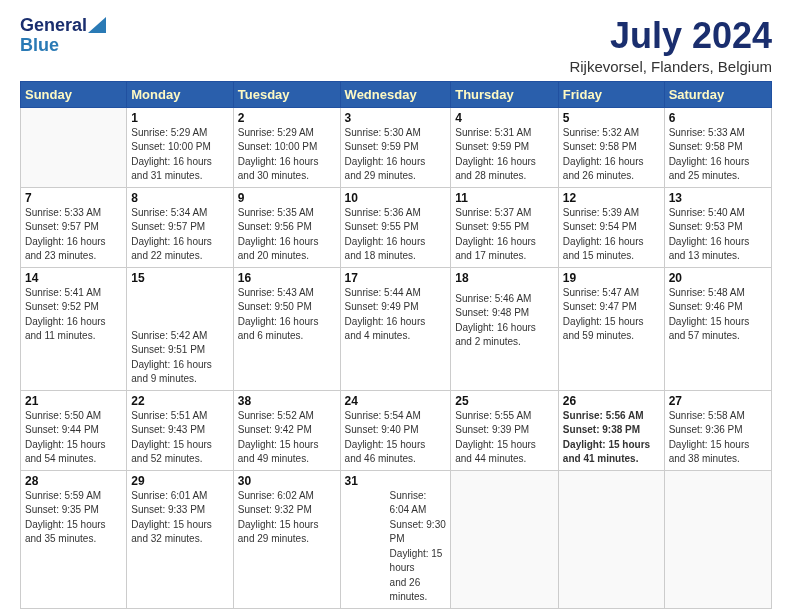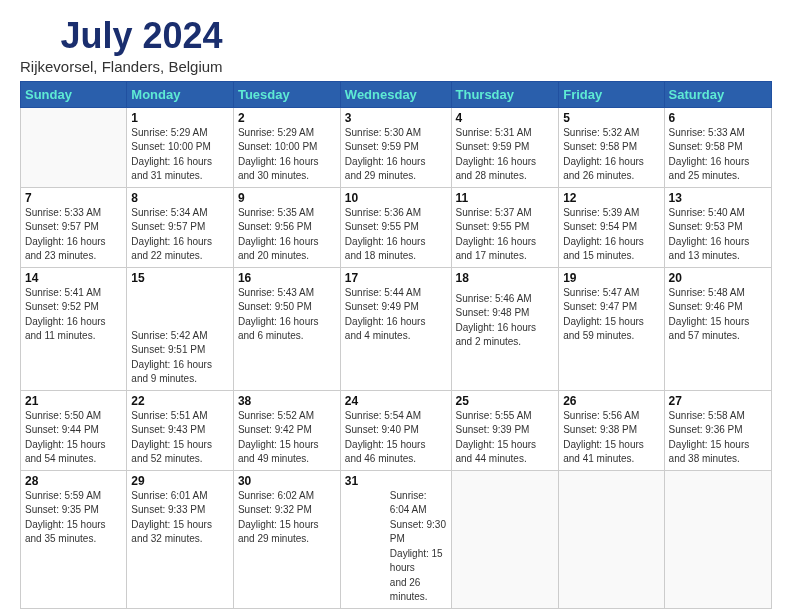--- a/index.html
+++ b/index.html
@@ -53,21 +53,21 @@
       color: #333;
       margin-top: 2px;
     }
     .calendar {
       width: 100%;
       border-collapse: collapse;
       border: 1px solid #ccc;
     }
     .calendar th {
       background: #2a5fac;
-      color: #5eead4;
+      color: #fef9c3;
       font-size: 13px;
       font-weight: bold;
       padding: 5px 4px;
       text-align: left;
       border: 1px solid #2050a0;
     }
     .calendar td {
       vertical-align: top;
       border: 1px solid #ccc;
       padding: 3px 4px;
@@ -91,20 +91,29 @@
       font-size: 10px;
       color: #333;
       line-height: 1.45;
     }
   </style>
 </head>
 <body>
 
 <div class="page">
   <div class="header">
+    <div class="logo">
+      <div style="display:flex;align-items:center;">
+        <span class="logo-general">General</span>
+        <svg width="18" height="16" viewBox="0 0 18 16" style="margin-left:1px;margin-top:-2px;">
+          <polygon points="0,16 18,16 18,0" fill="#2a7ab5"></polygon>
+        </svg>
+      </div>
+      <span class="logo-blue">Blue</span>
+    </div>
     <div class="title-block">
       <div class="month-year">July 2024</div>
       <div class="location">Rijkevorsel, Flanders, Belgium</div>
     </div>
   </div>
 
   <table class="calendar">
     <thead>
       <tr>
         <th>Sunday</th>
@@ -295,21 +304,21 @@
           </td>
           <td>
             <span class="day-number">25</span>
             <div class="day-info" style="white-space: pre-line;">Sunrise: 5:55 AM
 Sunset: 9:39 PM
 Daylight: 15 hours
 and 44 minutes.</div>
           </td>
           <td>
             <span class="day-number">26</span>
-            <div class="day-info" style="white-space: pre-line;">Sunrise: 5:56 AM
+            <div class="day-info" style="white-space: pre-line; font-weight: bold;">Sunrise: 5:56 AM
 Sunset: 9:38 PM
 Daylight: 15 hours
 and 41 minutes.</div>
           </td>
           <td>
             <span class="day-number">27</span>
             <div class="day-info" style="white-space: pre-line;">Sunrise: 5:58 AM
 Sunset: 9:36 PM
 Daylight: 15 hours
 and 38 minutes.</div>

